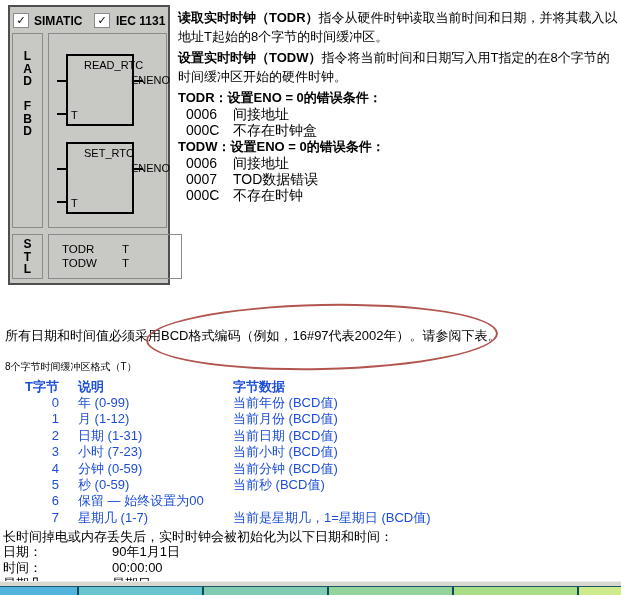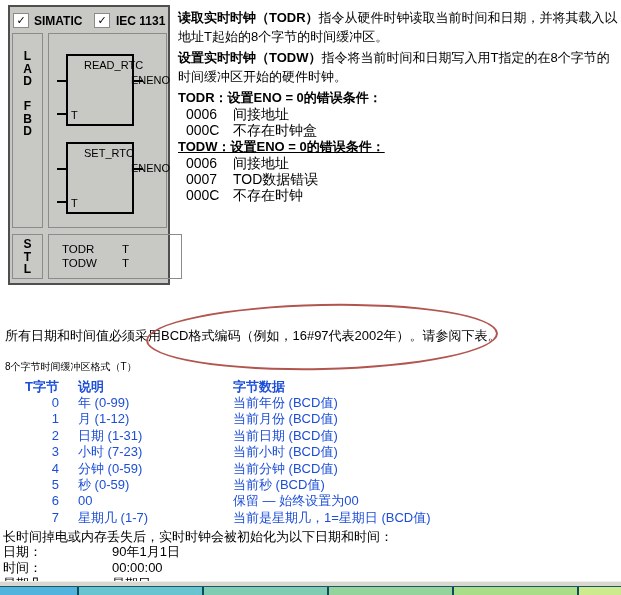--- a/index.html
+++ b/index.html
@@ -44,21 +44,21 @@
   .mnem-row { position:absolute; left:13px; font-size:11.5px; color:#000; }
   .mr1 { top:8px; } .mr2 { top:22px; }
   .mnem-row .mn { display:inline-block; width:60px; }
 
   
   .desc { position:absolute; left:178px; top:6px; width:442px; font-size:13px; color:#000; }
   .desc .para { position:absolute; left:0; width:442px; line-height:19px; }
   .p1 { top:2px; } .p2 { top:42px; }
   .desc b { font-weight:bold; }
   .errhdr { position:absolute; left:0; font-weight:bold; font-size:13px; white-space:nowrap; }
-  .eh1 { top:83px; } .eh2 { top:132px;text-decoration:underline; }
+  .eh1 { top:83px; } .eh2 { top:132px; }
   .errline { position:absolute; left:8px; font-size:14px; white-space:nowrap; }
   .errline .code { display:inline-block; width:37px; margin-right:10px; }
   .e1 { top:100px; } .e2 { top:116px; }
   .e3 { top:149px; } .e4 { top:165px; } .e5 { top:181px; }
 
   
   .bcd-note { position:absolute; left:5px; top:327px; width:540px; font-size:13px; color:#000; }
   .ellipse { position:absolute; left:146px; top:304px; width:352px; height:66px;
              border:2px solid #b2554f; border-radius:50%; transform:rotate(-1.2deg);
              pointer-events:none; }
@@ -202,21 +202,20 @@
         <span class="c2">分钟 (0-59)</span>
         <span class="c3">当前分钟 (BCD值)</span>
       </div>
     <div class="trow">
         <span class="c1">5</span>
         <span class="c2">秒 (0-59)</span>
         <span class="c3">当前秒 (BCD值)</span>
       </div>
     <div class="trow">
         <span class="c1">6</span>
-        <span class="c2">00</span>
         <span class="c3">保留 — 始终设置为00</span>
       </div>
     <div class="trow">
         <span class="c1">7</span>
         <span class="c2">星期几 (1-7)</span>
         <span class="c3">当前是星期几，1=星期日 (BCD值)</span>
       </div>
   </div>
 
   <div class="init">

